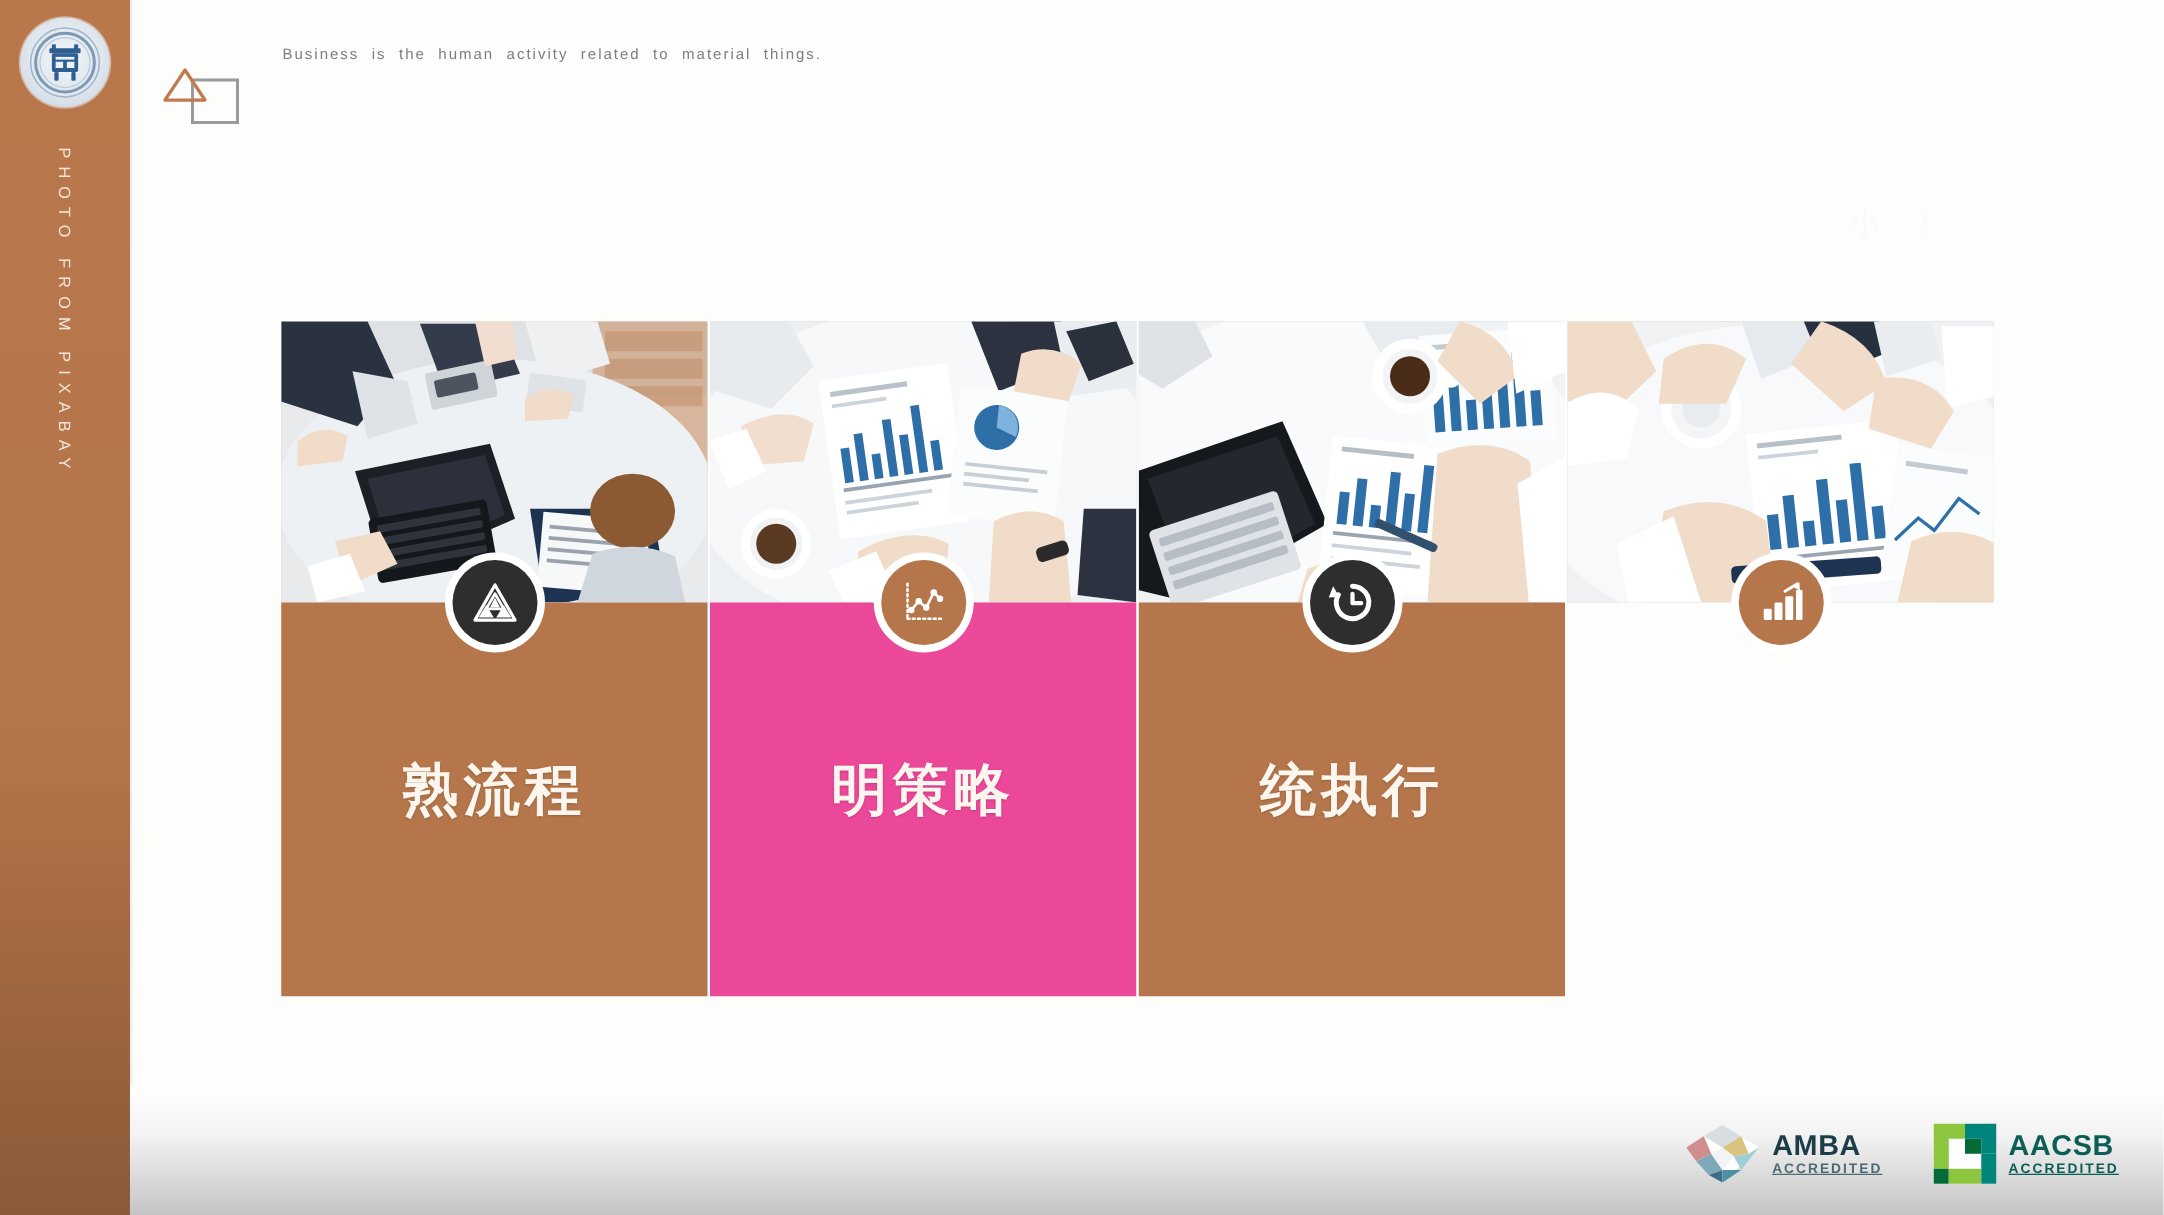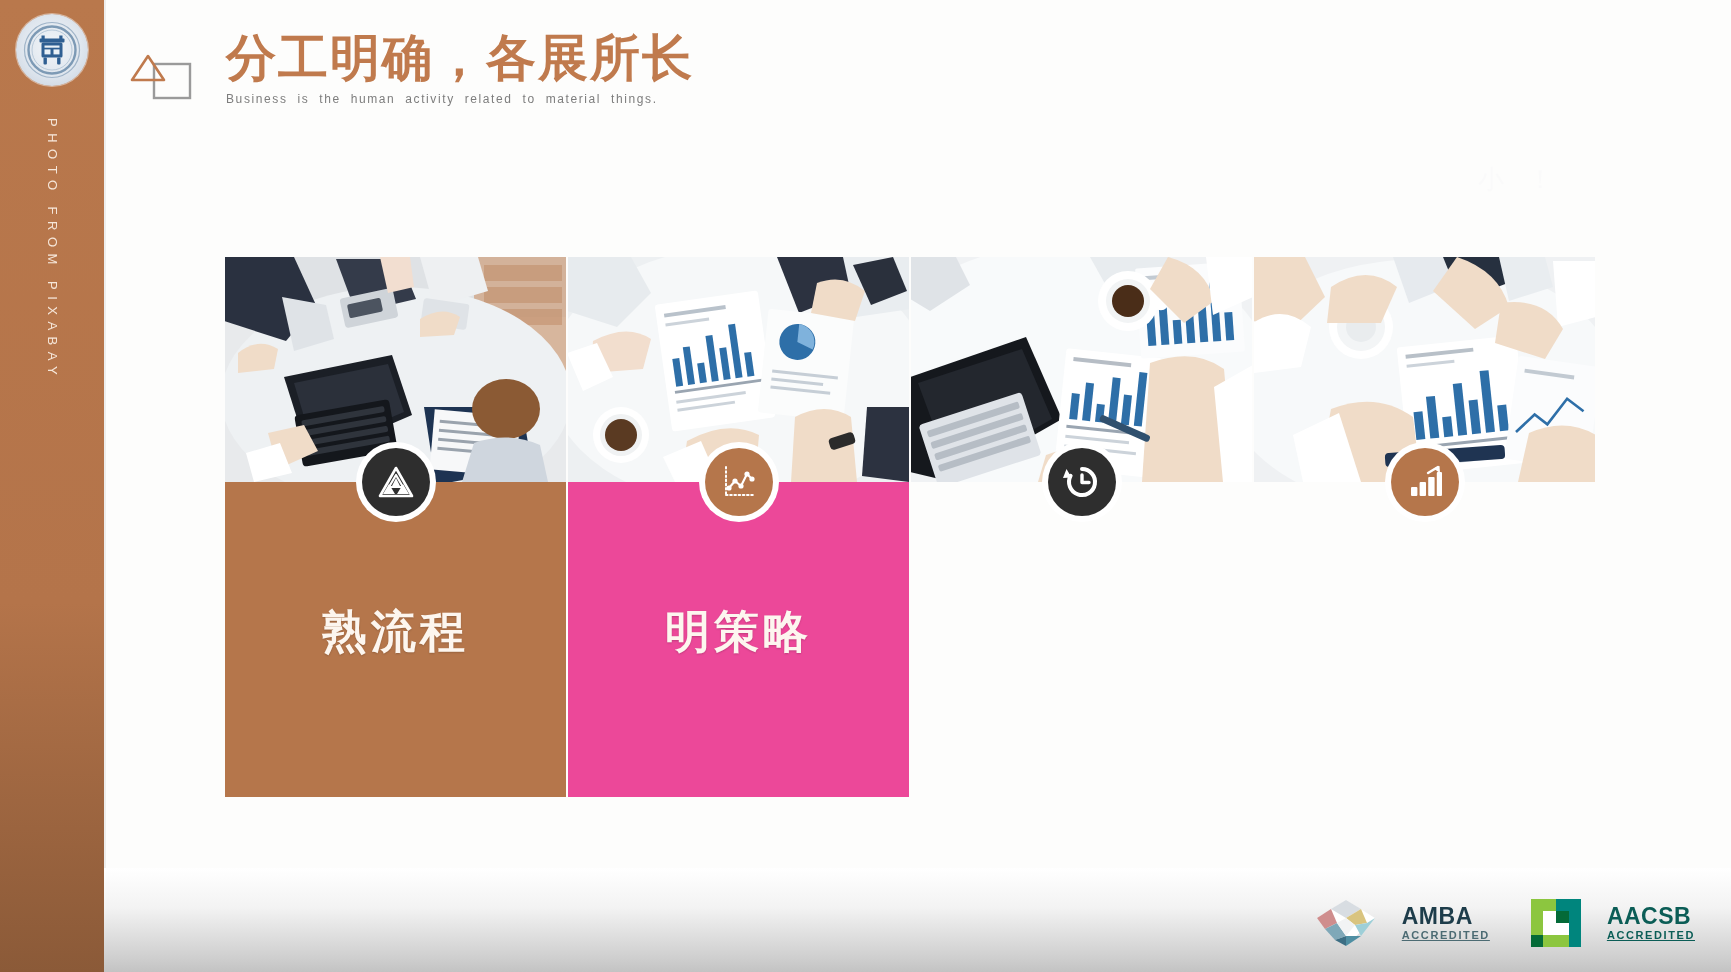--- a/index.html
+++ b/index.html
@@ -143,21 +143,21 @@
   
   #footer {
     position:absolute; left:104px; right:0; bottom:0;
     height:104px;
     background:linear-gradient(180deg,#ffffff 0%,#f3f3f3 38%,#cfcfcf 86%,#c3c3c3 100%);
   }
   #accreditations {
     position:absolute; right:36px; bottom:24px;
     display:flex; align-items:center; gap:40px;
   }
-  .accred { display:flex; align-items:center; gap:25px; }
+  .accred { display:flex; align-items:center; gap:9px; }
   .accred svg { display:block; }
   .accred-text { line-height:1; }
   .accred-name {
     font-size:23px; font-weight:700; letter-spacing:.5px; color:#1d3c4a;
   }
   .accred-sub {
     font-size:11px; font-weight:700; letter-spacing:1.6px; color:#4c6b73;
     margin-top:2px;
     text-decoration:underline;
   }
@@ -195,21 +195,20 @@
   <div id="rail-edge"></div>
 
   <div id="header">
     <div id="header-mark">
       <svg width="66" height="62" viewBox="0 0 66 62" aria-hidden="true">
         <rect x="26" y="20" width="36" height="34" fill="none" stroke="#9a9a9a" stroke-width="2.4"></rect>
         <path d="M20 36 L4 36 L20 12 L36 36 Z" fill="none" stroke="#c07a4d" stroke-width="2.6" stroke-linejoin="round"></path>
       </svg>
     </div>
     <div id="title-block">
-      <div id="slide-title">分工明确，各展所长</div>
       <div id="slide-subtitle">Business is the human activity related to material things.</div>
     </div>
   </div>
 
   <div id="watermark">小 ！</div>
 
   <div id="deck">
 
     <div class="card">
       <div class="card-photo">
@@ -387,20 +386,23 @@
           <path d="M136 198 q34 -14 58 4 l4 23 h-70z" fill="#f0dcc8"></path>
           <rect x="188" y="168" width="54" height="7" rx="3" fill="#30506e" transform="rotate(24 215 171)"></rect>
         </svg>
       </div>
       <div class="card-badge badge-dark">
         <svg width="40" height="40" viewBox="0 0 40 40" aria-hidden="true">
           <path d="M20 7 a13 13 0 1 1 -11.4 6.8" fill="none" stroke="#ffffff" stroke-width="4" stroke-linecap="round"></path>
           <path d="M4.5 7 L9.5 15.5 L1 16 Z" fill="#ffffff"></path>
           <path d="M20 13 V20.5 H27" fill="none" stroke="#ffffff" stroke-width="3.4" stroke-linecap="round" stroke-linejoin="round"></path>
         </svg>
+      </div>
+      <div class="card-body tone-orange">
+        <div class="card-label">统执行</div>
       </div>
     </div>
 
     <div class="card">
       <div class="card-photo">
         <svg viewBox="0 0 343 225" preserveAspectRatio="xMidYMid slice" aria-hidden="true">
           <rect width="343" height="225" fill="#eff1f3"></rect>
           <ellipse cx="168" cy="128" rx="196" ry="126" fill="#f7f9fa"></ellipse>
           <path d="M140 0h52l14 26-50 20z" fill="#e6eaee"></path>
           <path d="M190 0h60l10 24-52 20z" fill="#26303f"></path>

